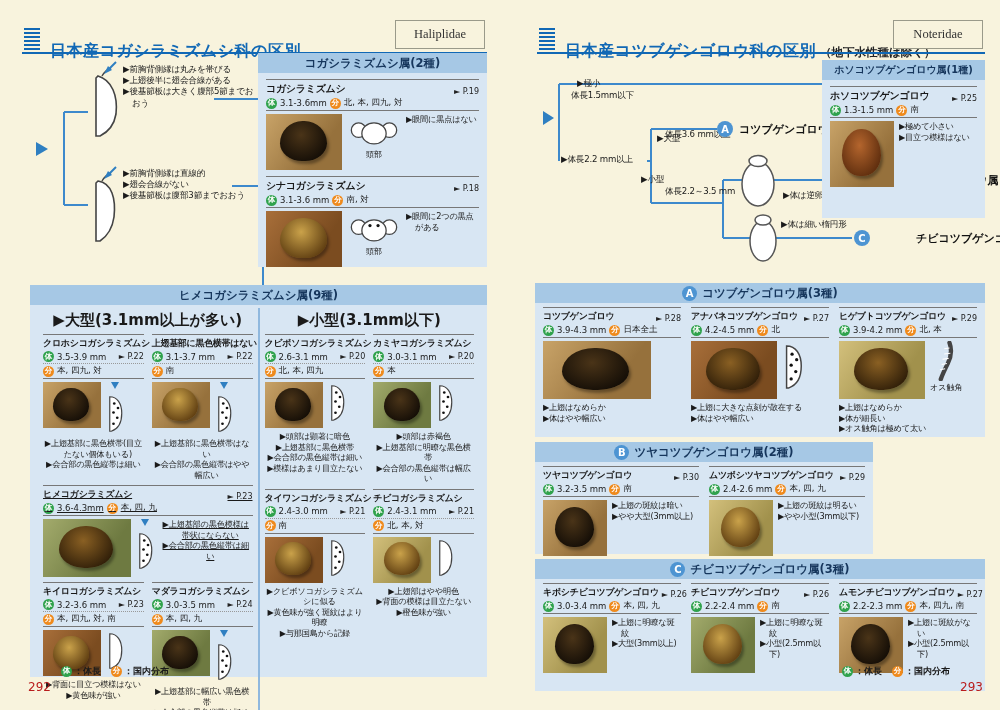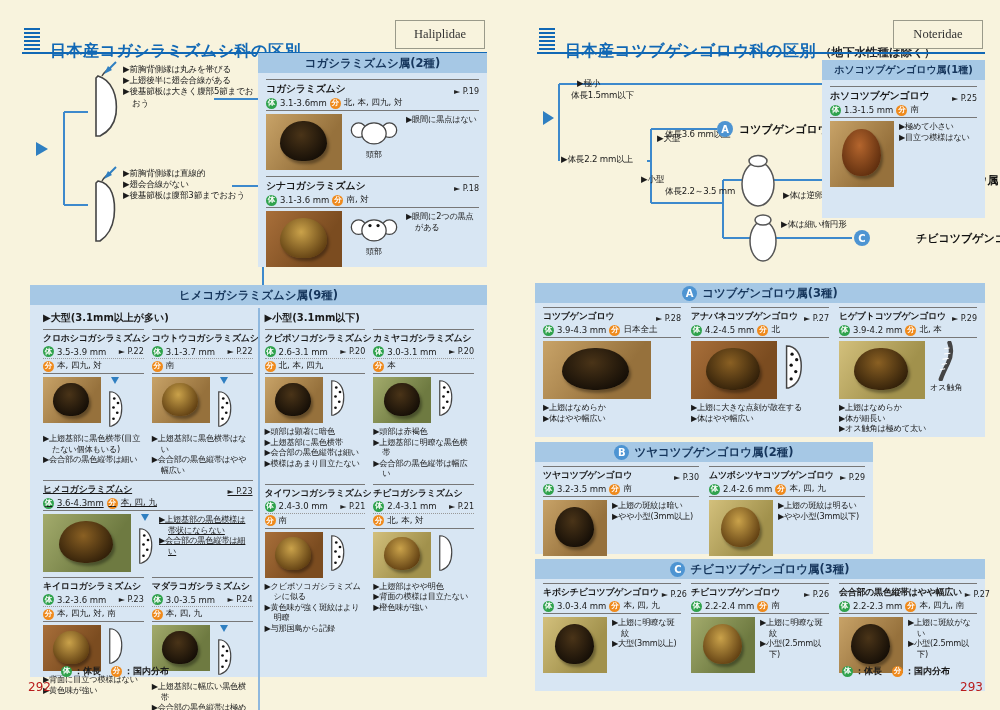--- a/index.html
+++ b/index.html
@@ -63,21 +63,21 @@
   .kt2{position:absolute;font-size:8.6px;line-height:1.3;white-space:nowrap;letter-spacing:-0.2px;}
   .glabel{position:absolute;font-size:11px;font-weight:bold;color:#111;white-space:nowrap;}
   .tbadge{position:absolute;width:16px;height:16px;border-radius:50%;background:#4d94d2;color:#fff;font-size:10px;font-weight:bold;display:flex;align-items:center;justify-content:center;}
 
   svg.overlay{position:absolute;left:0;top:0;pointer-events:none;}
 
   
   .cols{display:flex;padding:3px 8px 0 8px;}
   .col{flex:1;min-width:0;padding:0 5px;}
   .col + .col{border-left:2px solid #8fb8de;}
-  .gl{font-size:10px;font-weight:bold;margin:3px 0 4px 0;}
+  .gl{font-size:15px;font-weight:bold;margin:3px 0 4px 0;}
   .crow{display:flex;gap:8px;margin-bottom:5px;}
   .crow .card{flex:1;}
   #bl-panel .photo{width:58px;height:46px;}
   #bl-panel .card-h .photo{width:88px;height:58px;}
   #bl-panel .ely{width:18px;height:42px;}
 
   
   .entry{padding:0 8px;margin-top:6px;}
   .entry .nm{font-size:10px;}
   .entry .photo{width:76px;height:56px;}
@@ -222,21 +222,21 @@
             </svg>
           <span class="dlabel">頭部</span>
         </div>
         <div class="bl bl-side">
           <div>▶眼間に2つの黒点がある</div>
         </div>
       </div>
     </div>
   </div>
 
-  <div class="panel" id="bl-panel" style="left:12px;top:269px;width:457px;height:392px;">
+  <div class="panel" id="bl-panel" style="left:12px;top:269px;width:457px;height:392px;text-align:center;">
     <div class="pheader">
       <span>ヒメコガシラミズムシ属(9種)</span>
     </div>
     <div class="cols">
 
       <div class="col">
         <div class="gl">▶大型(3.1mm以上が多い)</div>
         <div class="crow">
           <div class="card">
             <div class="ch">
@@ -260,21 +260,21 @@
                   </svg>
                 </div>
             </div>
             <div class="bl">
               <div>▶上翅基部に黒色横帯(目立たない個体もいる)</div>
               <div>▶会合部の黒色縦帯は細い</div>
             </div>
           </div>
           <div class="card">
             <div class="ch">
-                <span class="nm">コウトウコガシラミズムシ</span>
+                <span class="nm">上翅基部に黒色横帯はない</span>
               </div>
             <div class="mr first">
                 <span class="ci cg">体</span>
                 <span class="mv">3.1-3.7 mm</span>
                 <span class="pg" style="margin-left:auto">► P.22</span>
               </div>
             <div class="mr mlast">
                 <span class="ci co">分</span>
                 <span class="mv">南</span>
               </div>
@@ -674,21 +674,21 @@
         <div class="mr first mlast">
             <span class="ci cg">体</span>
             <span class="mv">3.2-3.5 mm</span>
             <span class="ci co">分</span>
             <span class="mv">南</span>
           </div>
         <div class="bd">
           <div class="photo ph-tan bt-dark"></div>
           <div class="bl bl-side">
             <div>▶上翅の斑紋は暗い</div>
-            <div>▶やや小型(3mm以上)</div>
+            <div>▶やや大型(3mm以上)</div>
           </div>
         </div>
       </div>
       <div class="card bcol">
         <div class="ch">
             <span class="nm">ムツボシツヤコツブゲンゴロウ</span>
             <span class="pg">► P.29</span>
           </div>
         <div class="mr first mlast">
             <span class="ci cg">体</span>
@@ -746,21 +746,21 @@
         <div class="bd">
           <div class="photo ph-green bt-amber"></div>
           <div class="bl bl-side">
             <div>▶上翅に明瞭な斑紋</div>
             <div>▶小型(2.5mm以下)</div>
           </div>
         </div>
       </div>
       <div class="card bcol">
         <div class="ch">
-            <span class="nm">会合部の黒色縦帯はやや幅広い</span>
+            <span class="nm">ムモンチビコツブゲンゴロウ</span>
             <span class="pg">► P.27</span>
           </div>
         <div class="mr first mlast">
             <span class="ci cg">体</span>
             <span class="mv">2.2-2.3 mm</span>
             <span class="ci co">分</span>
             <span class="mv">本, 四九, 南</span>
           </div>
         <div class="bd">
           <div class="photo ph-tan bt-dark"></div>

